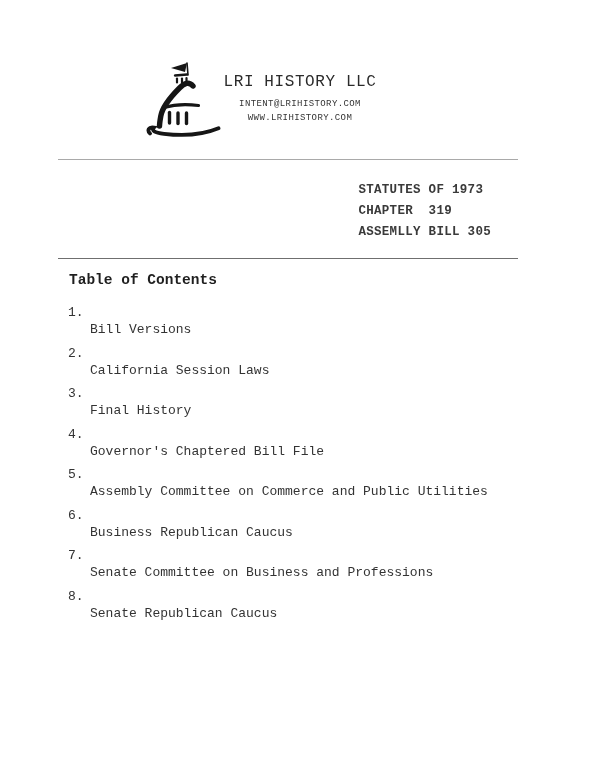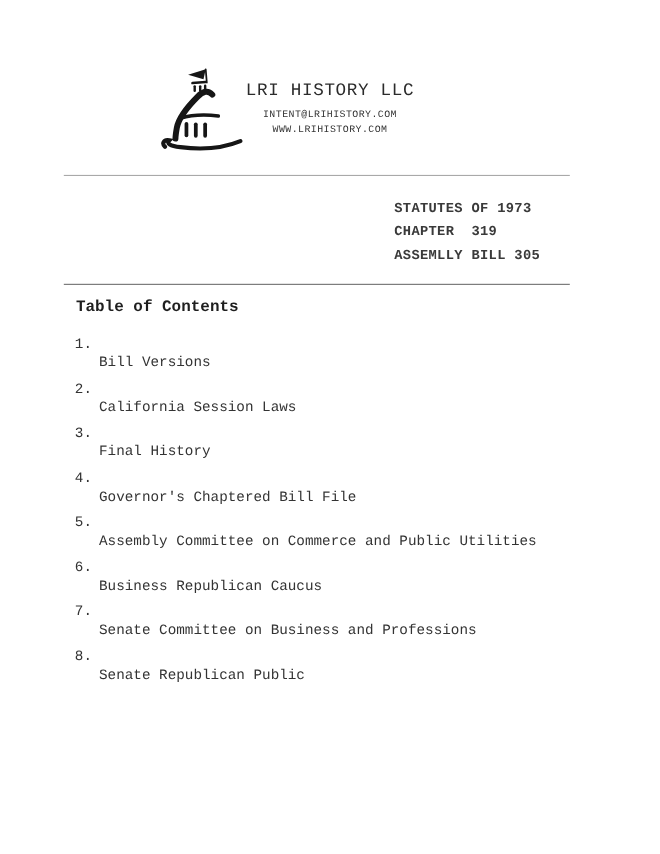--- a/index.html
+++ b/index.html
@@ -171,17 +171,17 @@
     <div class="toc-item">
       <span class="toc-num">6.</span>
       <span class="toc-label">Business Republican Caucus</span>
     </div>
     <div class="toc-item">
       <span class="toc-num">7.</span>
       <span class="toc-label">Senate Committee on Business and Professions</span>
     </div>
     <div class="toc-item">
       <span class="toc-num">8.</span>
-      <span class="toc-label">Senate Republican Public</span>
+      <span class="toc-label">Senate Republican Caucus</span>
     </div>
   </div>
 
 </div>
 
 </body></html>

